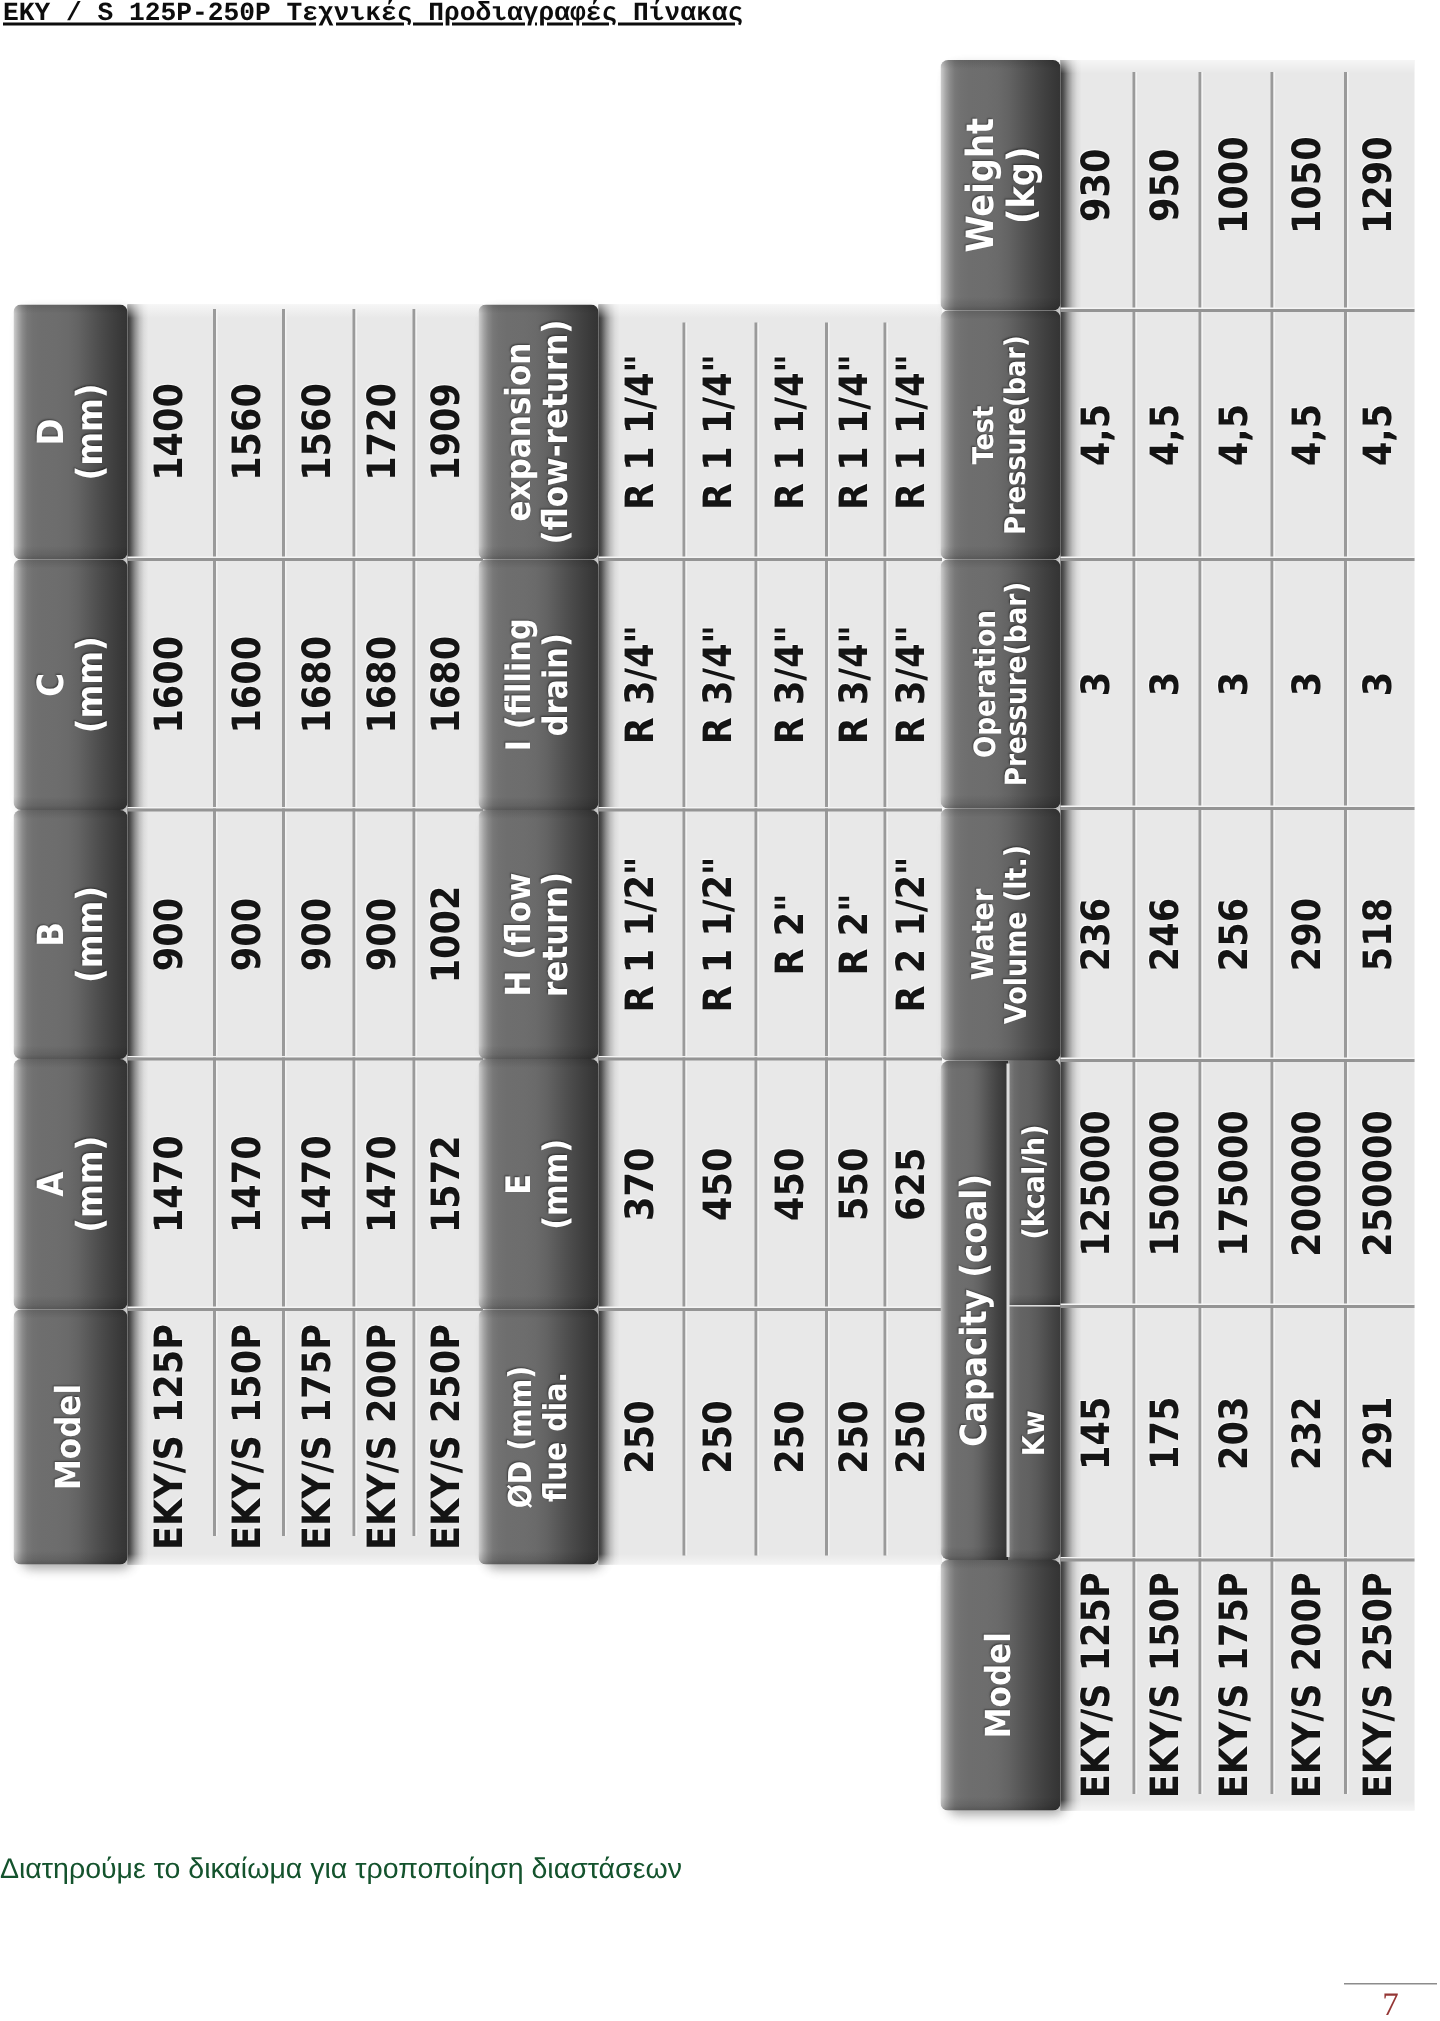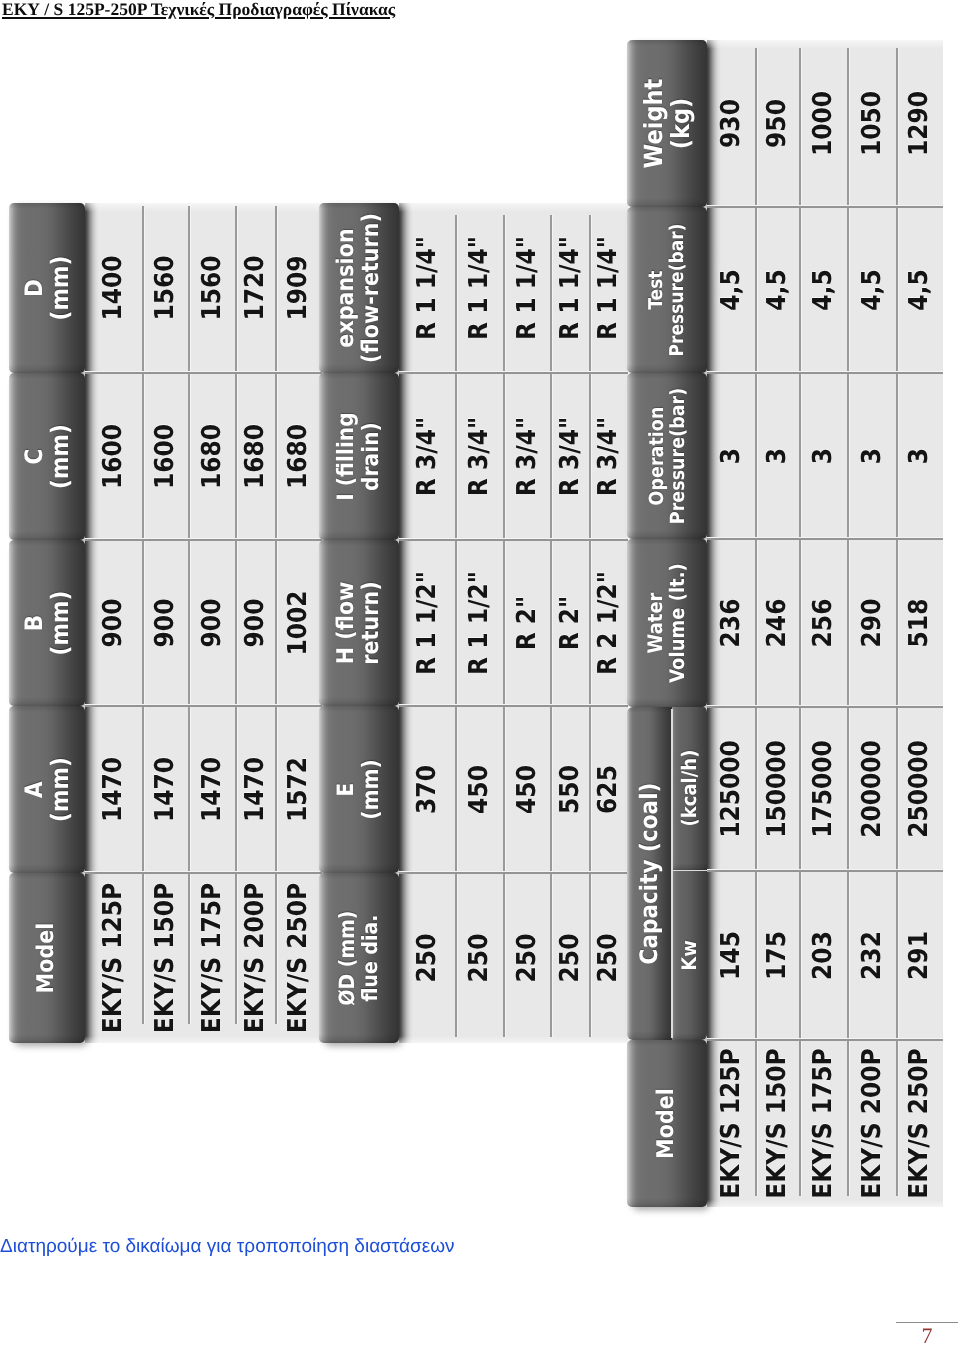--- a/index.html
+++ b/index.html
@@ -3,23 +3,23 @@
 <meta charset="utf-8">
 <title>EKY / S 125P-250P</title>
 <style>
   html,body{margin:0;padding:0;}
   body{width:960px;height:1347px;background:#ffffff;font-family:"Liberation Sans",sans-serif;position:relative;overflow:hidden;
         -webkit-font-smoothing:antialiased;
         text-rendering:geometricPrecision;}
   .page{position:absolute;left:0;top:0;width:960px;height:1347px;}
 
   .doc-title{position:absolute;left:2px;top:-1px;font-size:17.5px;font-weight:bold;color:#0d0d0d;
-             font-family:Liberation Serif, serif;
+             font-family:Liberation Mono, monospace;
              text-decoration:underline;text-underline-offset:1.5px;text-decoration-thickness:1.6px;white-space:nowrap;}
-  .footnote{position:absolute;left:0px;top:1236px;font-size:19px;color:#1d4ed8;
+  .footnote{position:absolute;left:0px;top:1236px;font-size:19px;color:#14532d;
             font-family:"Liberation Sans",sans-serif;white-space:nowrap;}
   .footer-rule{position:absolute;left:896px;top:1322px;width:62px;height:1.2px;background:#8c8c8c;}
   .page-num{position:absolute;left:896px;top:1325px;width:62px;text-align:center;font-size:22px;
             line-height:1;color:#953735;font-family:"Liberation Serif",serif;}
 
   
   .rot{position:absolute;transform-origin:0 0;transform:rotate(-90deg);}
 
   .hcell{
     position:relative;

